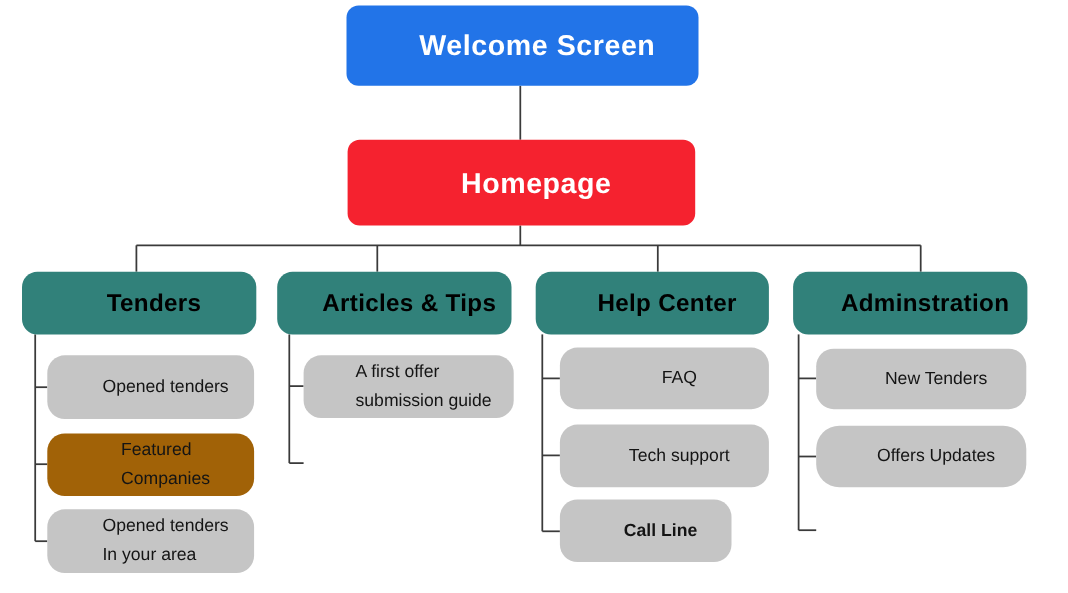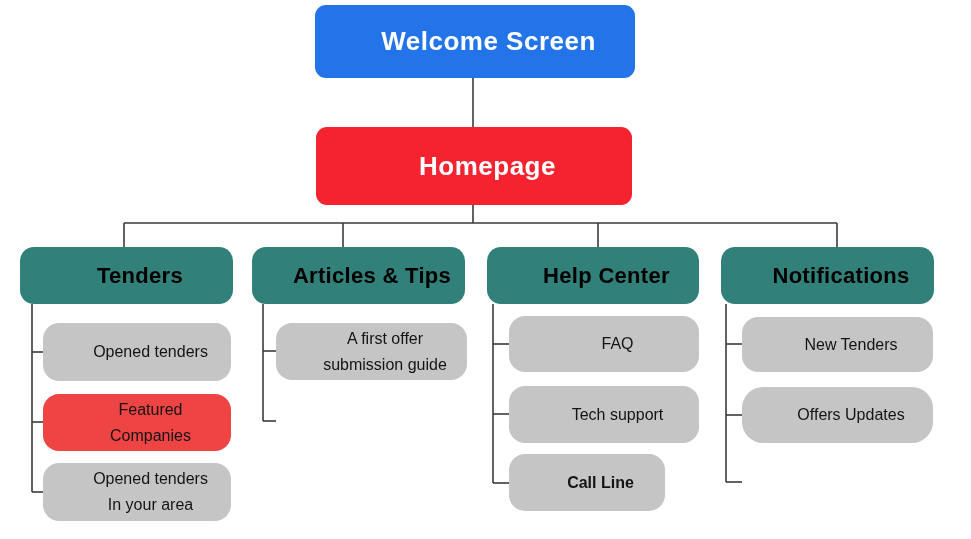--- a/index.html
+++ b/index.html
@@ -16,21 +16,20 @@
     left: 0; top: 0;
     width: 971px; height: 539px;
     z-index: 0;
   }
   .node {
     position: absolute;
     z-index: 1;
     display: flex;
     align-items: center;
     justify-content: center;
-    text-align: center;
     box-sizing: border-box;
     white-space: pre-line;
     padding-left: 27px;
   }
   .lvl1 {
     border-radius: 11px;
     color: #ffffff;
     font-size: 26px;
     font-weight: 700;
     letter-spacing: 0.5px;
@@ -93,25 +92,25 @@
   <div class="node lvl1" style="left: 315px; top: 5px; width: 320px; height: 73px; background-color: rgb(34, 116, 232);">Welcome Screen</div>
 
   <div class="node lvl1" style="left: 316px; top: 127px; width: 316px; height: 78px; background-color: rgb(245, 34, 47);">Homepage</div>
 
   <div class="node lvl2" style="left: 20px; top: 247px; width: 213px; height: 57px; background-color: rgb(49, 129, 122);">Tenders</div>
 
   <div class="node lvl2" style="left: 252px; top: 247px; width: 213px; height: 57px; background-color: rgb(49, 129, 122);">Articles &amp; Tips</div>
 
   <div class="node lvl2" style="left: 487px; top: 247px; width: 212px; height: 57px; background-color: rgb(49, 129, 122);">Help Center</div>
 
-  <div class="node lvl2" style="left: 721px; top: 247px; width: 213px; height: 57px; background-color: rgb(49, 129, 122);">Notifications</div>
+  <div class="node lvl2" style="left: 721px; top: 247px; width: 213px; height: 57px; background-color: rgb(49, 129, 122);">Adminstration</div>
 
   <div class="node lvl3" style="left: 43px; top: 323px; width: 188px; height: 58px; background-color: rgb(197, 197, 197);">Opened tenders</div>
 
-  <div class="node lvl3" style="left: 43px; top: 394px; width: 188px; height: 57px; background-color: #ef4444;">Featured
+  <div class="node lvl3" style="left: 43px; top: 394px; width: 188px; height: 57px; background-color: #a16207;">Featured
 Companies</div>
 
   <div class="node lvl3" style="left: 43px; top: 463px; width: 188px; height: 58px; background-color: rgb(197, 197, 197);">Opened tenders
 In your area</div>
 
   <div class="node lvl3" style="left: 276px; top: 323px; width: 191px; height: 57px; background-color: rgb(197, 197, 197);">A first offer
 submission guide</div>
 
 
   <div class="node lvl3" style="left: 509px; top: 316px; width: 190px; height: 56px; background-color: rgb(197, 197, 197);">FAQ</div>

